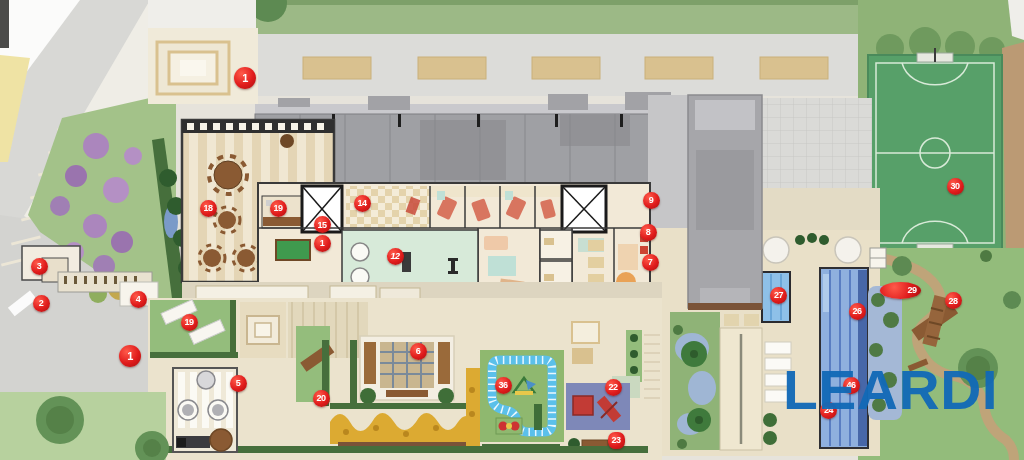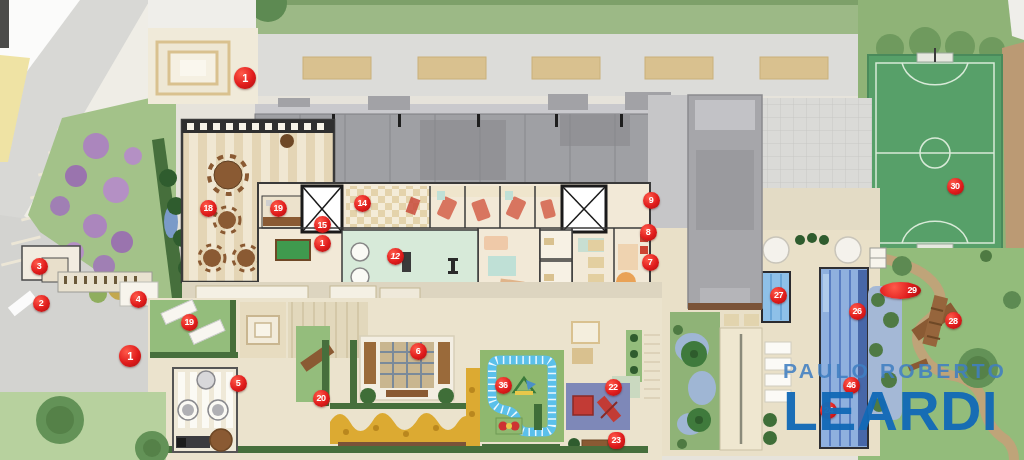--- a/index.html
+++ b/index.html
@@ -545,23 +545,22 @@
       <div class="marker" style="left: 199.5px; top: 199.5px;">18</div>
       <div class="marker" style="left: 180.5px; top: 313.5px;">19</div>
       <div class="marker" style="left: 312.5px; top: 389.5px;">20</div>
       <div class="marker" style="left: 494.5px; top: 376.5px;">36</div>
       <div class="marker" style="left: 604.5px; top: 378.5px;">22</div>
       <div class="marker" style="left: 607.5px; top: 431.5px; border-radius: 7px;">23</div>
       <div class="marker" style="left: 820px; top: 401.5px; text-align: right;">24</div>
       <div class="marker" style="left: 842.5px; top: 376.5px;">46</div>
       <div class="marker" style="left: 848.5px; top: 302.5px;">26</div>
       <div class="marker" style="left: 770px; top: 286.5px;">27</div>
-      <div class="marker" style="left: 944.5px; top: 312px;">28</div>
+      <div class="marker" style="left: 944.5px; top: 292px;">28</div>
       <div class="marker" style="left: 879.5px; top: 281.5px; padding-left: 24px;">29</div>
       <div class="marker" style="left: 946.5px; top: 177.5px;">30</div>
     </div>
 
 <div id="logo">
-  <span class="l1">PAULO ROBERTO</span>
   <span class="l2">LEARDI</span>
 </div>
 
 </div>
 
 </body></html>

